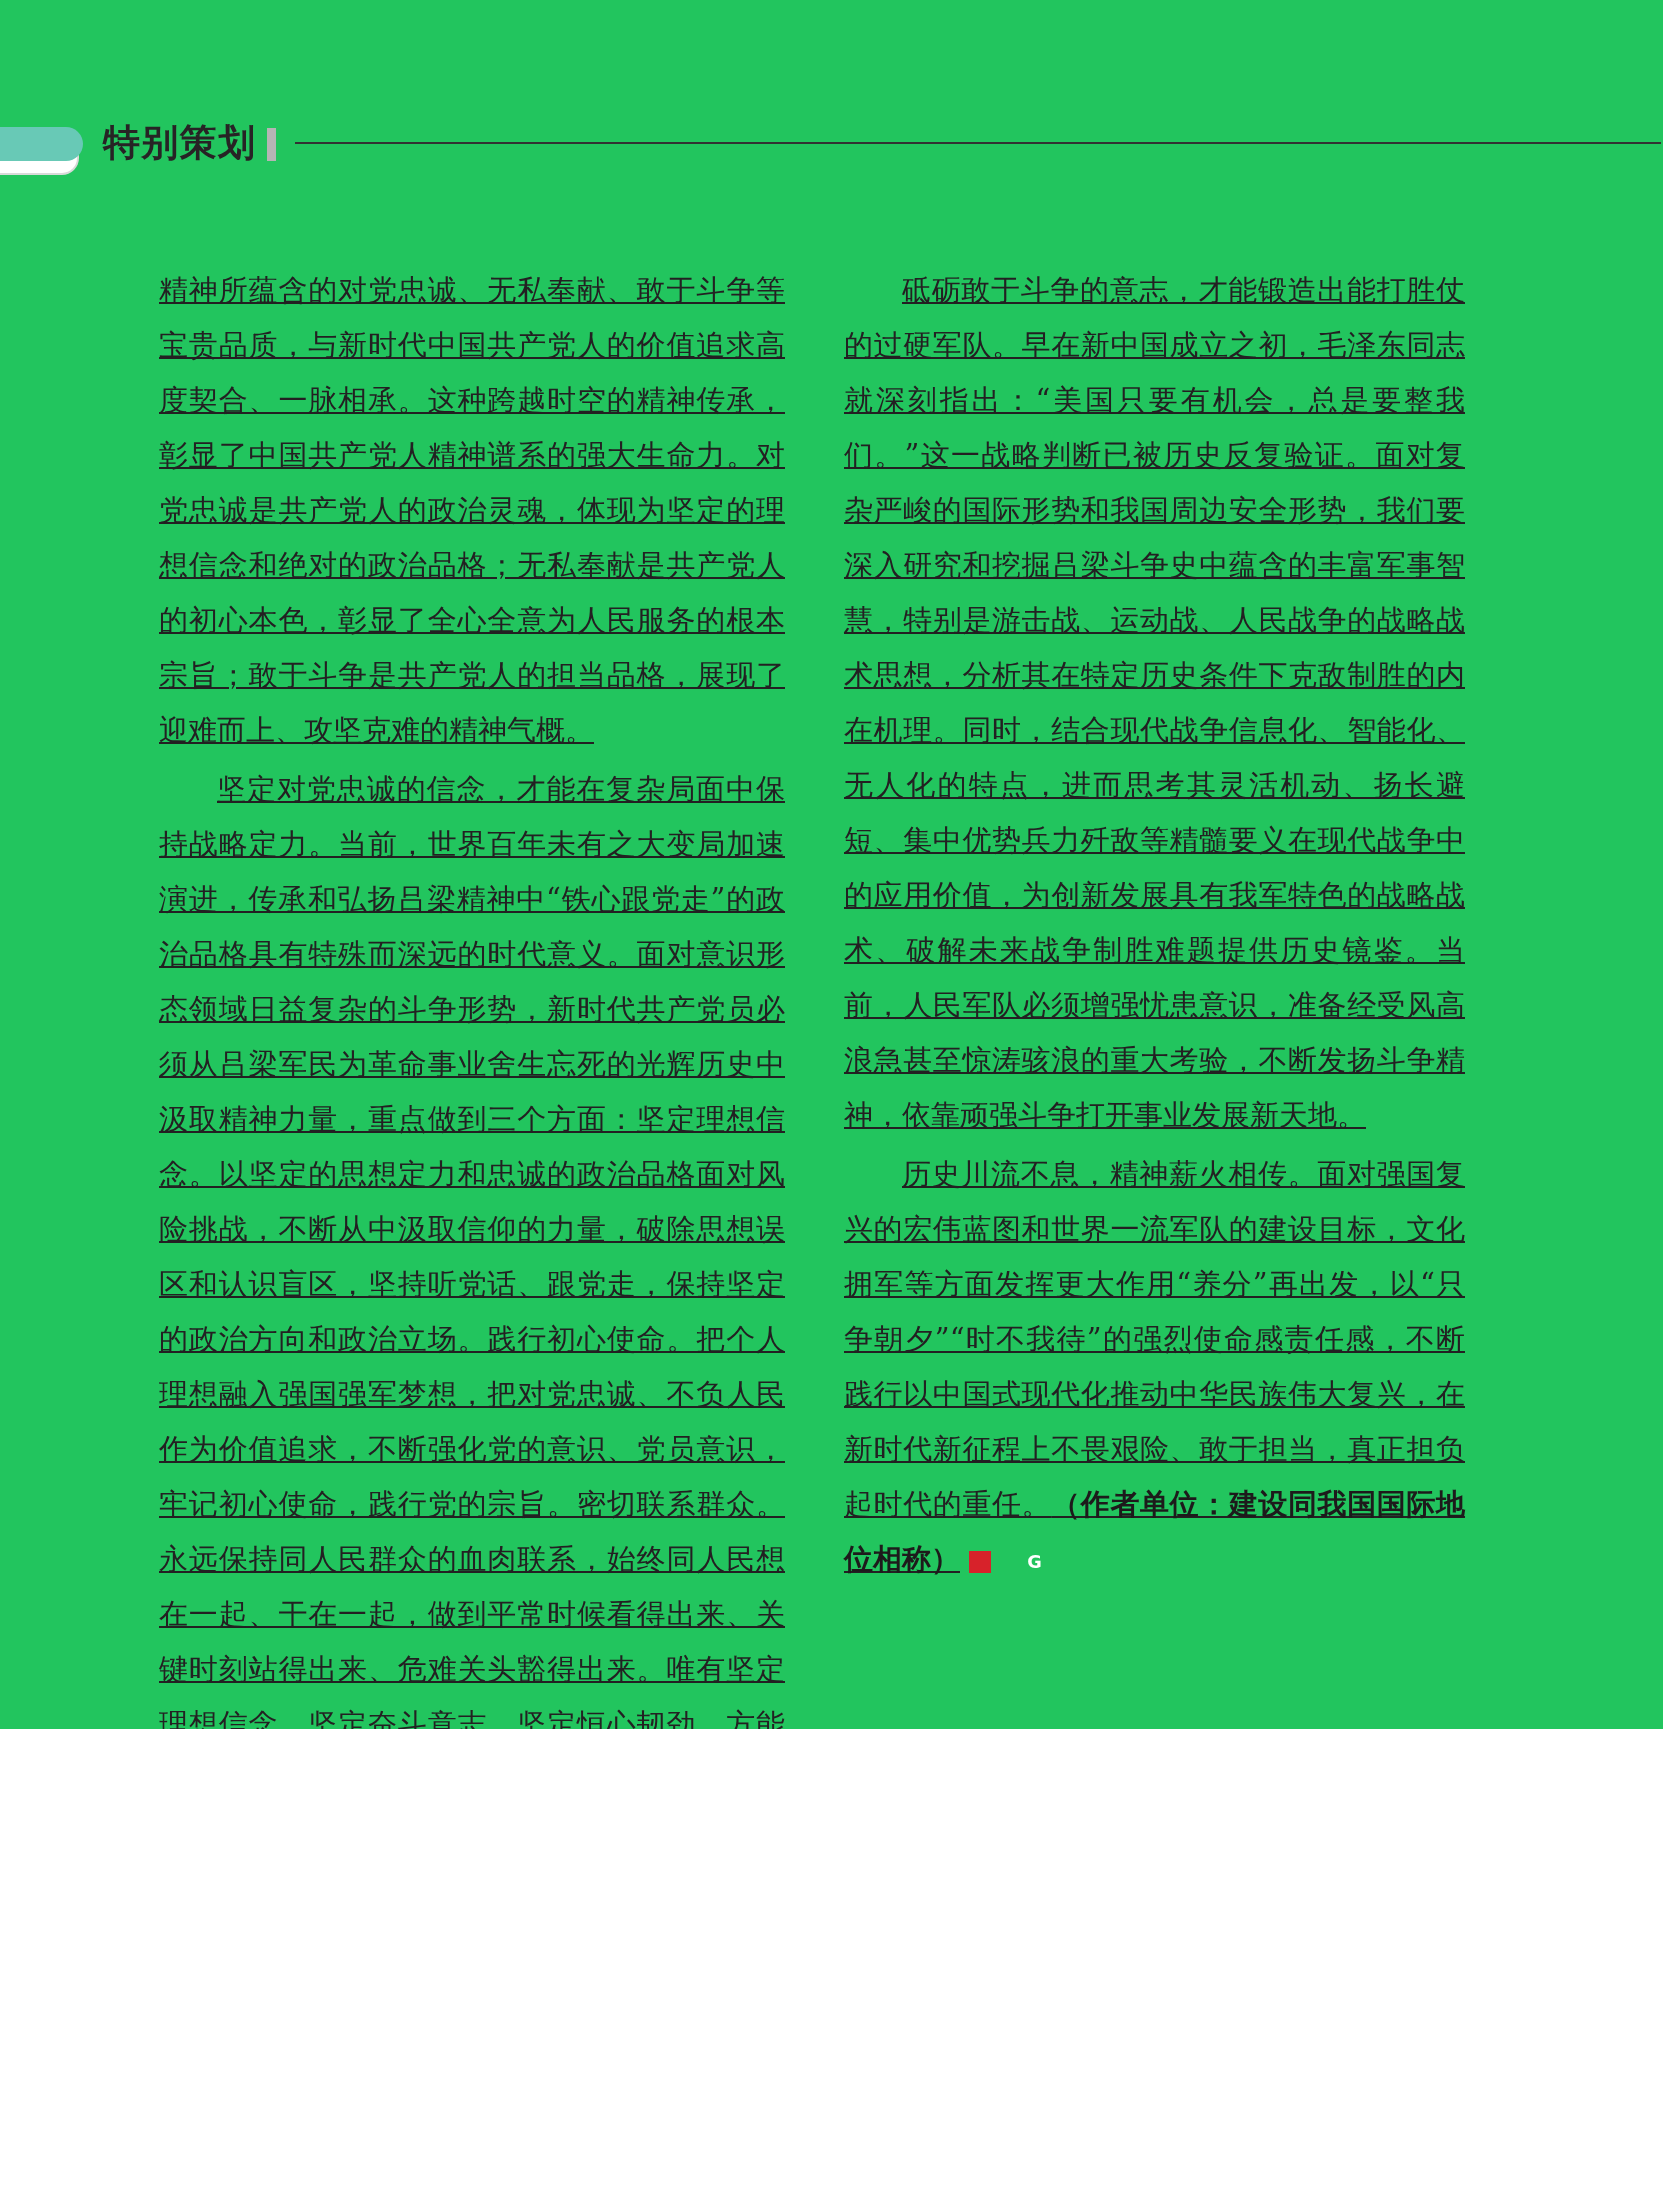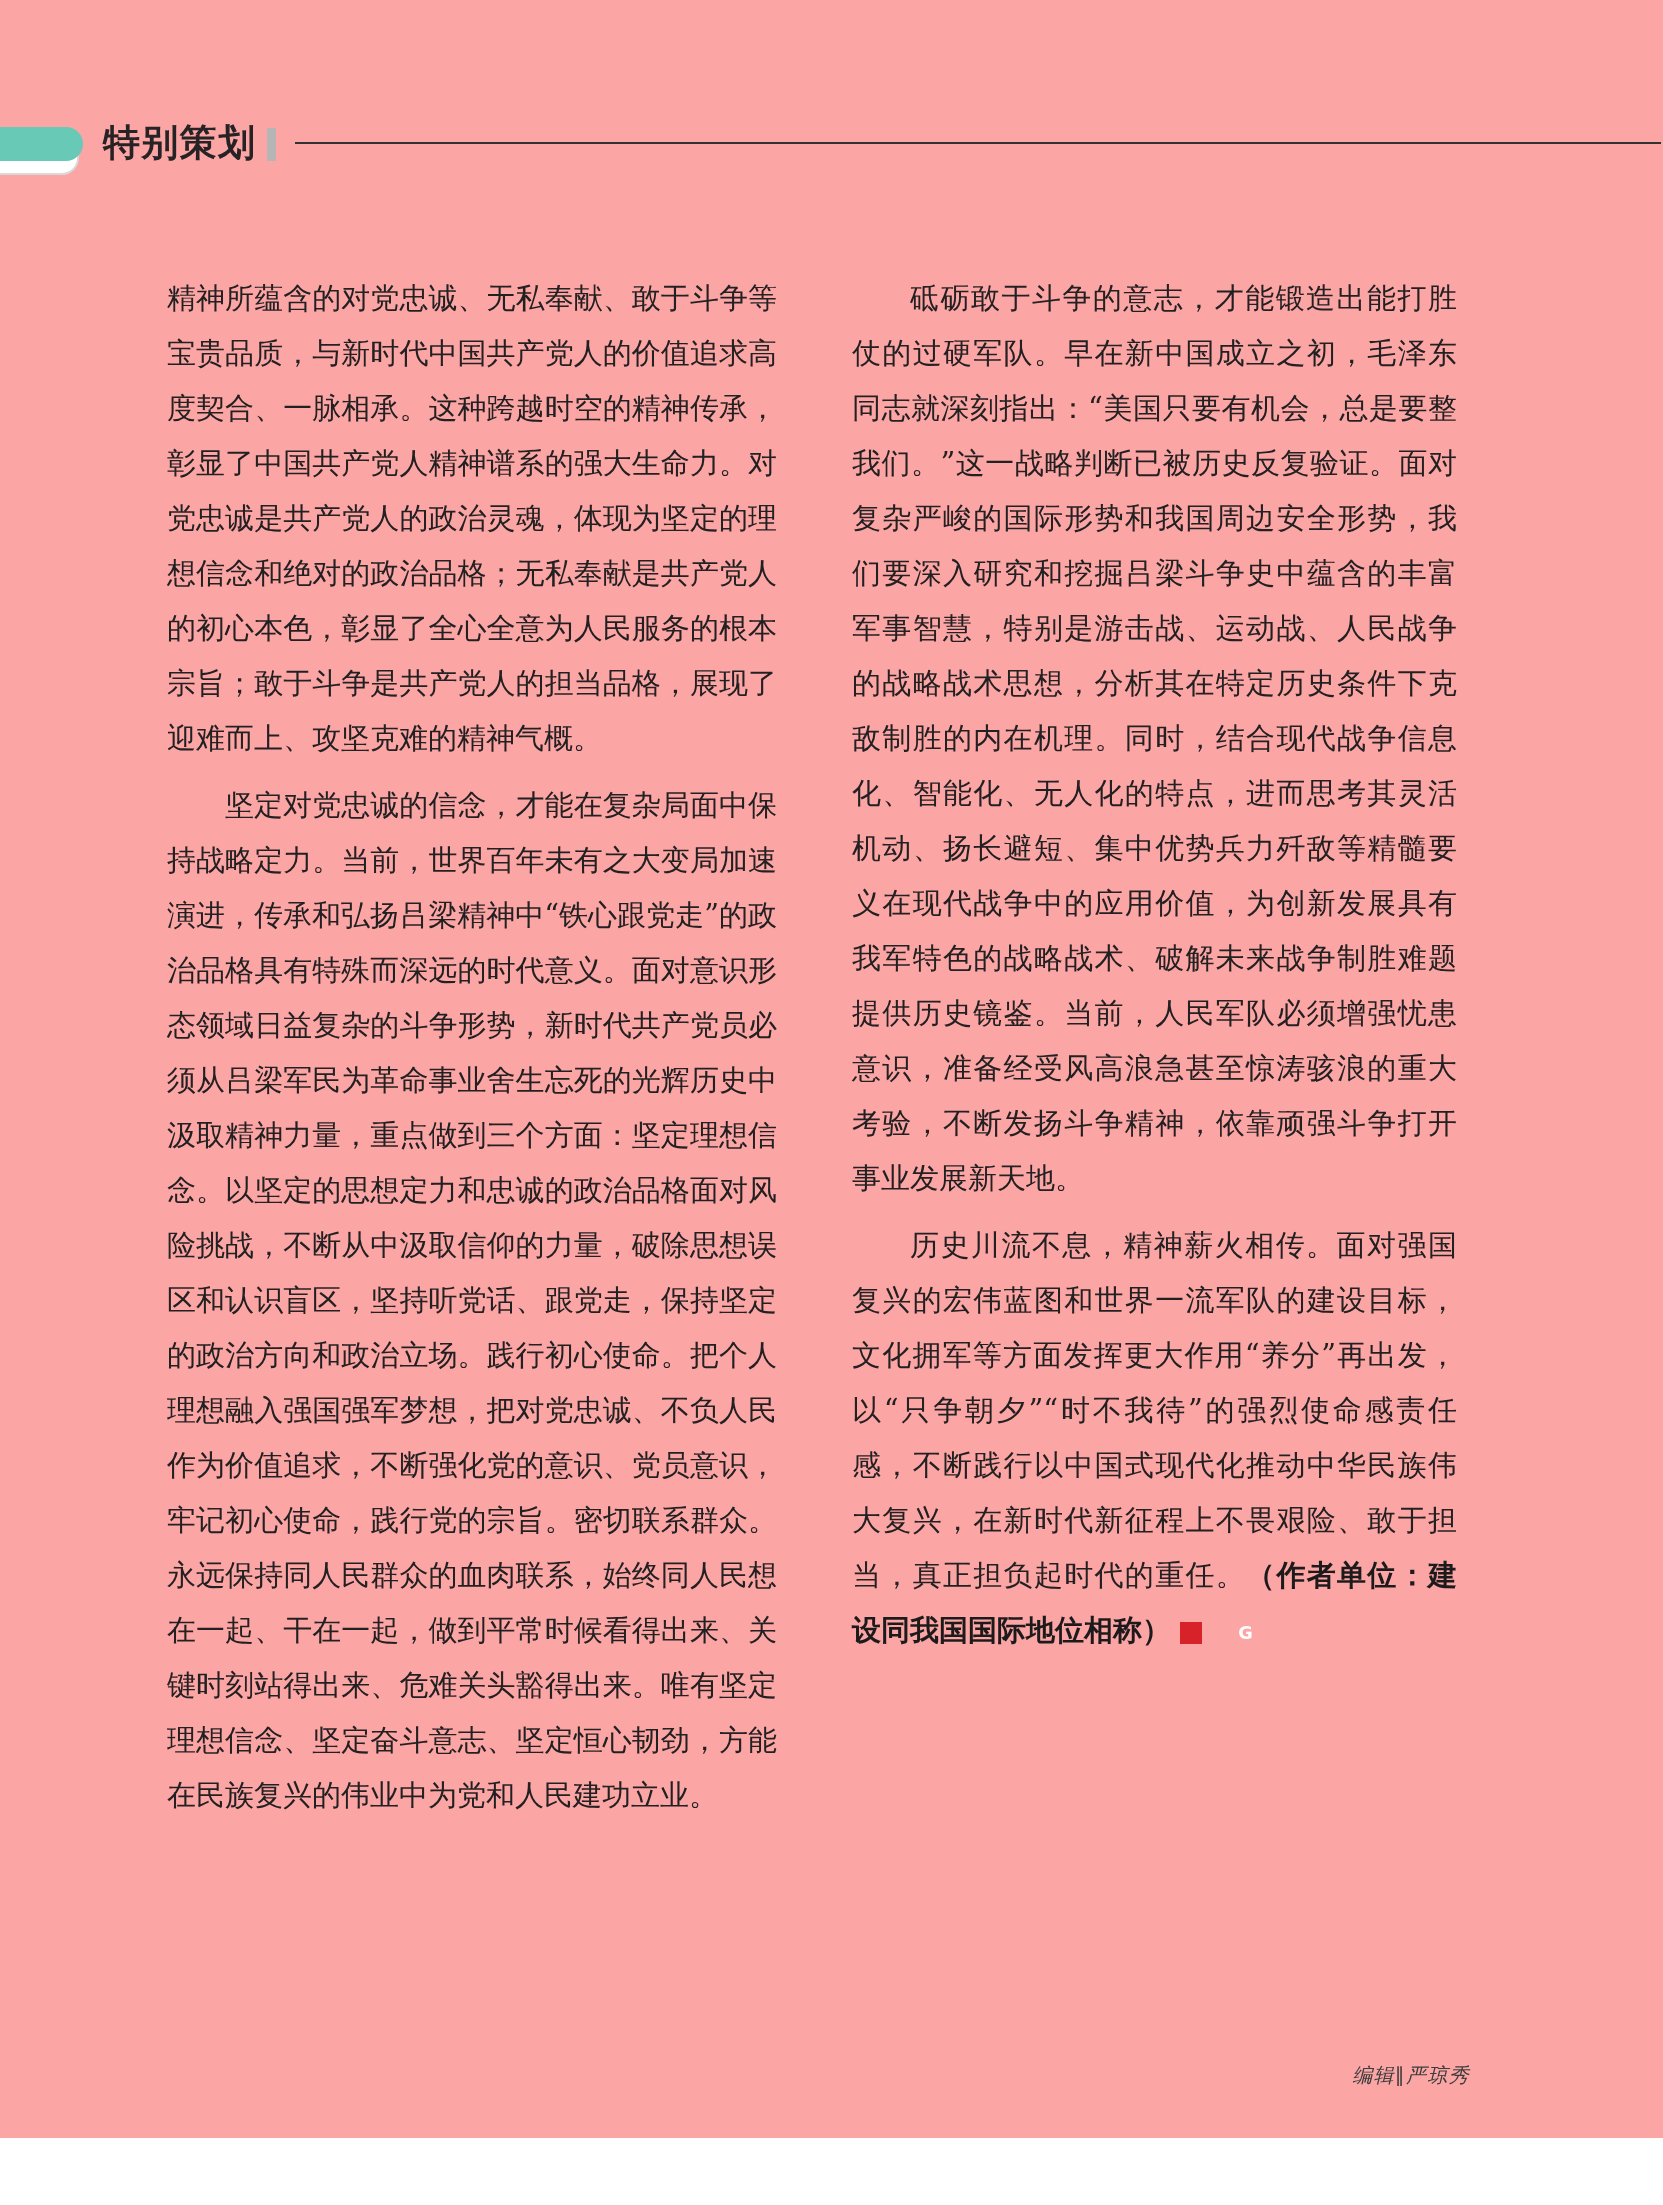--- a/index.html
+++ b/index.html
@@ -1,36 +1,36 @@
 <!DOCTYPE html>
 <html style="font-size:10.5px"><head>
 <meta charset="utf-8">
 <style>
   html,body{margin:0;padding:0;}
   body{background:#ffffff;font-family:"DejaVu Serif",serif;}
-  .page{position:relative;width:1664px;height:2138px;background:#fca5a5;overflow:hidden;}
+  .page{position:relative;width:1664px;height:1729px;background:#22c55e;overflow:hidden;}
 
   
   .ghost-pill{position:absolute;left:0;top:140px;width:77px;height:31px;
     background:#ffffff;border:2px solid #d9d9d9;border-left:none;
     border-radius:0 17px 17px 0;}
   .accent-pill{position:absolute;left:0;top:127px;width:83px;height:34px;
     border-radius:0 17px 17px 0;}
   .section-title{position:absolute;left:103px;top:122px;height:42px;
     font-family:"DejaVu Sans","Liberation Sans",sans-serif;font-weight:bold;
     font-size:37px;line-height:42px;color:#272325;letter-spacing:1.3px;}
   .title-divider{position:absolute;left:267px;top:128px;width:8.5px;height:33px;background:#b5b5b5;}
   .header-rule{position:absolute;left:295px;top:142px;width:1366px;height:2px;background:#323232;}
 
   
   .col{position:absolute;top:259px;font-size:29px;line-height:55px;color:#232022;
     text-align:justify;text-justify:inter-character;}
   .col-left{left:155px;width:634px;}
   .col-right{left:840px;width:629px;}
-  .col p{margin:12px;padding:0;}
+  .col p{margin:4px;padding:0;text-decoration:underline;}
   .col p.indent{text-indent:2em;}
   .author-note{font-family:"DejaVu Sans","Liberation Sans",sans-serif;font-weight:bold;color:#1d1a1b;}
   .end-badge{display:inline-block;width:22px;height:22px;margin-left:9.2px;
     background:#d7222a;color:#ffffff;text-align:center;line-height:22px;
     font-family:"DejaVu Sans","Liberation Sans",sans-serif;font-weight:bold;font-size:17.7px;
     vertical-align:1.3px;}
 
   
   .editor-credit{position:absolute;left:1280px;top:2062px;width:190px;
     font-family:"DejaVu Sans","Liberation Sans",sans-serif;font-style:italic;

